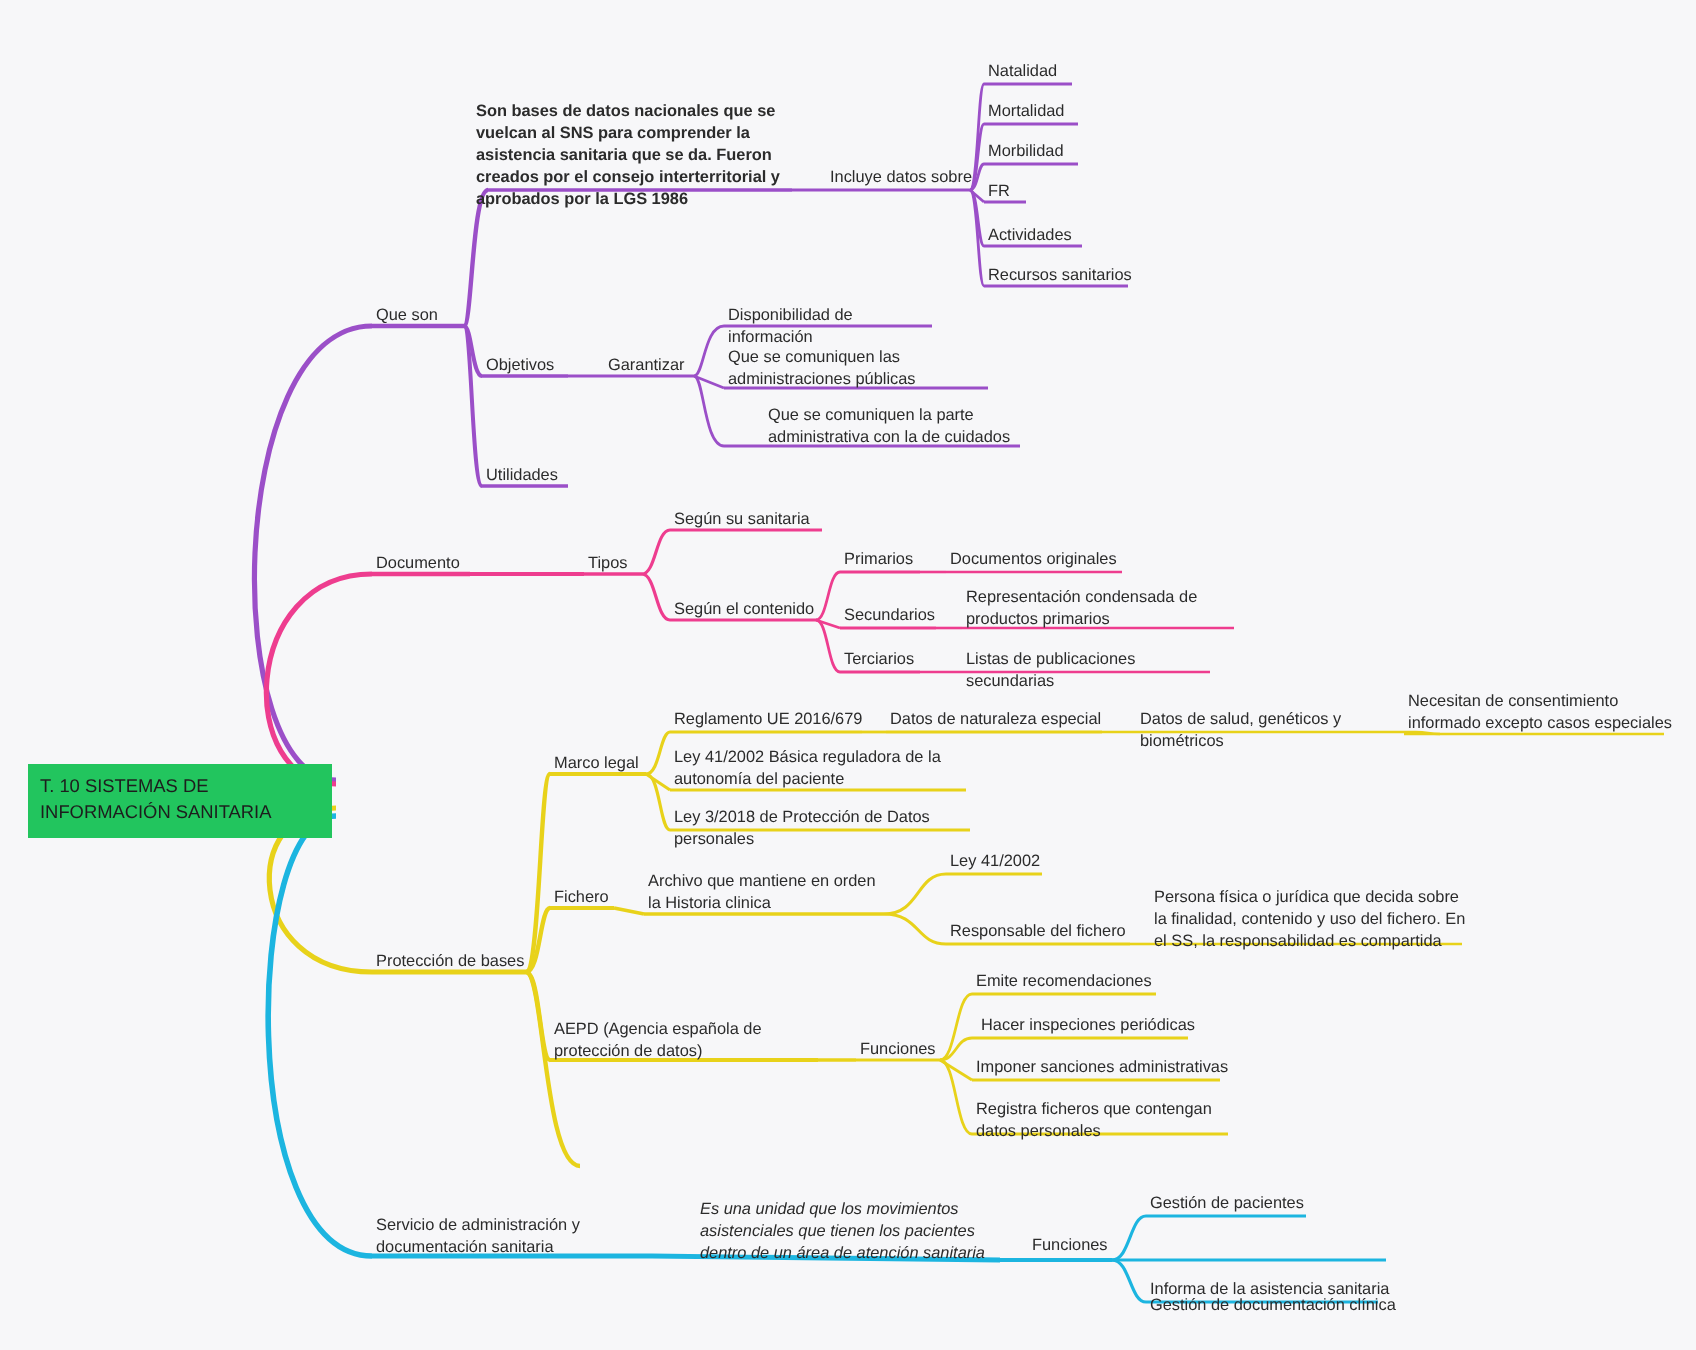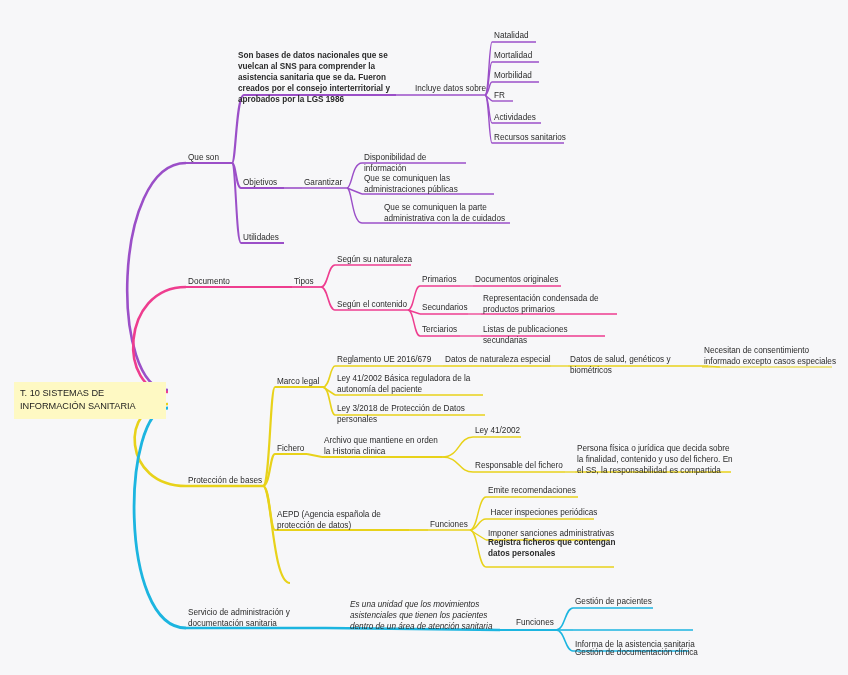--- a/index.html
+++ b/index.html
@@ -30,21 +30,21 @@
   .node {
     position: absolute;
     font-size: 8.2px;
     line-height: 1.35;
     color: #2b2b2b;
     box-sizing: border-box;
     padding: 1px 2px 2px 2px;
     white-space: pre-wrap;
   }
   .root {
-    background: #fef9c3;
+    background: #22c55e;
     font-size: 9.2px;
     line-height: 1.45;
     color: #1d1d1d;
     padding: 5px 6px;
     border: 0;
   }
 </style>
 </head>
 <body>
 
@@ -174,21 +174,21 @@
 
   <div class="node" style="left:241px; top:176px; width:48px;">Objetivos</div>
   <div class="node" style="left:302px; top:176px; width:48px;">Garantizar</div>
   <div class="node" style="left:362px; top:151px; width:110px;">Disponibilidad de información</div>
   <div class="node" style="left:362px; top:172px; width:136px;">Que se comuniquen las administraciones públicas</div>
   <div class="node" style="left:362px; top:201px; width:152px;margin-left:20px;">Que se comuniquen la parte administrativa con la de cuidados</div>
   <div class="node" style="left:241px; top:231px; width:48px;">Utilidades</div>
 
   <div class="node" style="left:186px; top:275px; width:56px;">Documento</div>
   <div class="node" style="left:292px; top:275px; width:34px;">Tipos</div>
-  <div class="node" style="left:335px; top:253px; width:84px;">Según su naturaleza</div>
+  <div class="node" style="left:335px; top:253px; width:84px;">Según su sanitaria</div>
   <div class="node" style="left:335px; top:298px; width:80px;">Según el contenido</div>
   <div class="node" style="left:420px; top:273px; width:48px;">Primarios</div>
   <div class="node" style="left:473px; top:273px; width:96px;">Documentos originales</div>
   <div class="node" style="left:420px; top:301px; width:56px;">Secundarios</div>
   <div class="node" style="left:481px; top:292px; width:140px;">Representación condensada de productos primarios</div>
   <div class="node" style="left:420px; top:323px; width:48px;">Terciarios</div>
   <div class="node" style="left:481px; top:323px; width:132px;">Listas de publicaciones secundarias</div>
 
   <div class="node" style="left:186px; top:474px; width:84px;">Protección de bases</div>
   <div class="node" style="left:275px; top:375px; width:56px;">Marco legal</div>
@@ -203,21 +203,21 @@
   <div class="node" style="left:322px; top:434px; width:124px;">Archivo que mantiene en orden la Historia clinica</div>
   <div class="node" style="left:473px; top:424px; width:56px;">Ley 41/2002</div>
   <div class="node" style="left:473px; top:459px; width:98px;">Responsable del fichero</div>
   <div class="node" style="left:575px; top:442px; width:160px;">Persona física o jurídica que decida sobre la finalidad, contenido y uso del fichero. En el SS, la responsabilidad es compartida</div>
 
   <div class="node" style="left:275px; top:508px; width:138px;">AEPD (Agencia española de protección de datos)</div>
   <div class="node" style="left:428px; top:518px; width:48px;">Funciones</div>
   <div class="node" style="left:486px; top:484px; width:100px;">Emite recomendaciones</div>
   <div class="node" style="left:486px; top:506px; width:116px;text-align:center;">Hacer inspeciones periódicas</div>
   <div class="node" style="left:486px; top:527px; width:132px;">Imponer sanciones administrativas</div>
-  <div class="node" style="left:486px; top:536px; width:132px;font-weight:bold;">Registra ficheros que contengan datos personales</div>
+  <div class="node" style="left:486px; top:548px; width:132px;">Registra ficheros que contengan datos personales</div>
 
   <div class="node" style="left:186px; top:606px; width:146px;">Servicio de administración y documentación sanitaria</div>
   <div class="node" style="left:348px; top:598px; width:156px;font-style:italic;">Es una unidad que los movimientos asistenciales que tienen los pacientes dentro de un área de atención sanitaria</div>
   <div class="node" style="left:514px; top:616px; width:48px;">Funciones</div>
   <div class="node" style="left:573px; top:595px; width:90px;">Gestión de pacientes</div>
   <div class="node" style="left:573px; top:646px; width:128px;">Gestión de documentación clínica</div>
   <div class="node" style="left:573px; top:638px; width:124px;">Informa de la asistencia sanitaria</div>
 
 </div>
 

